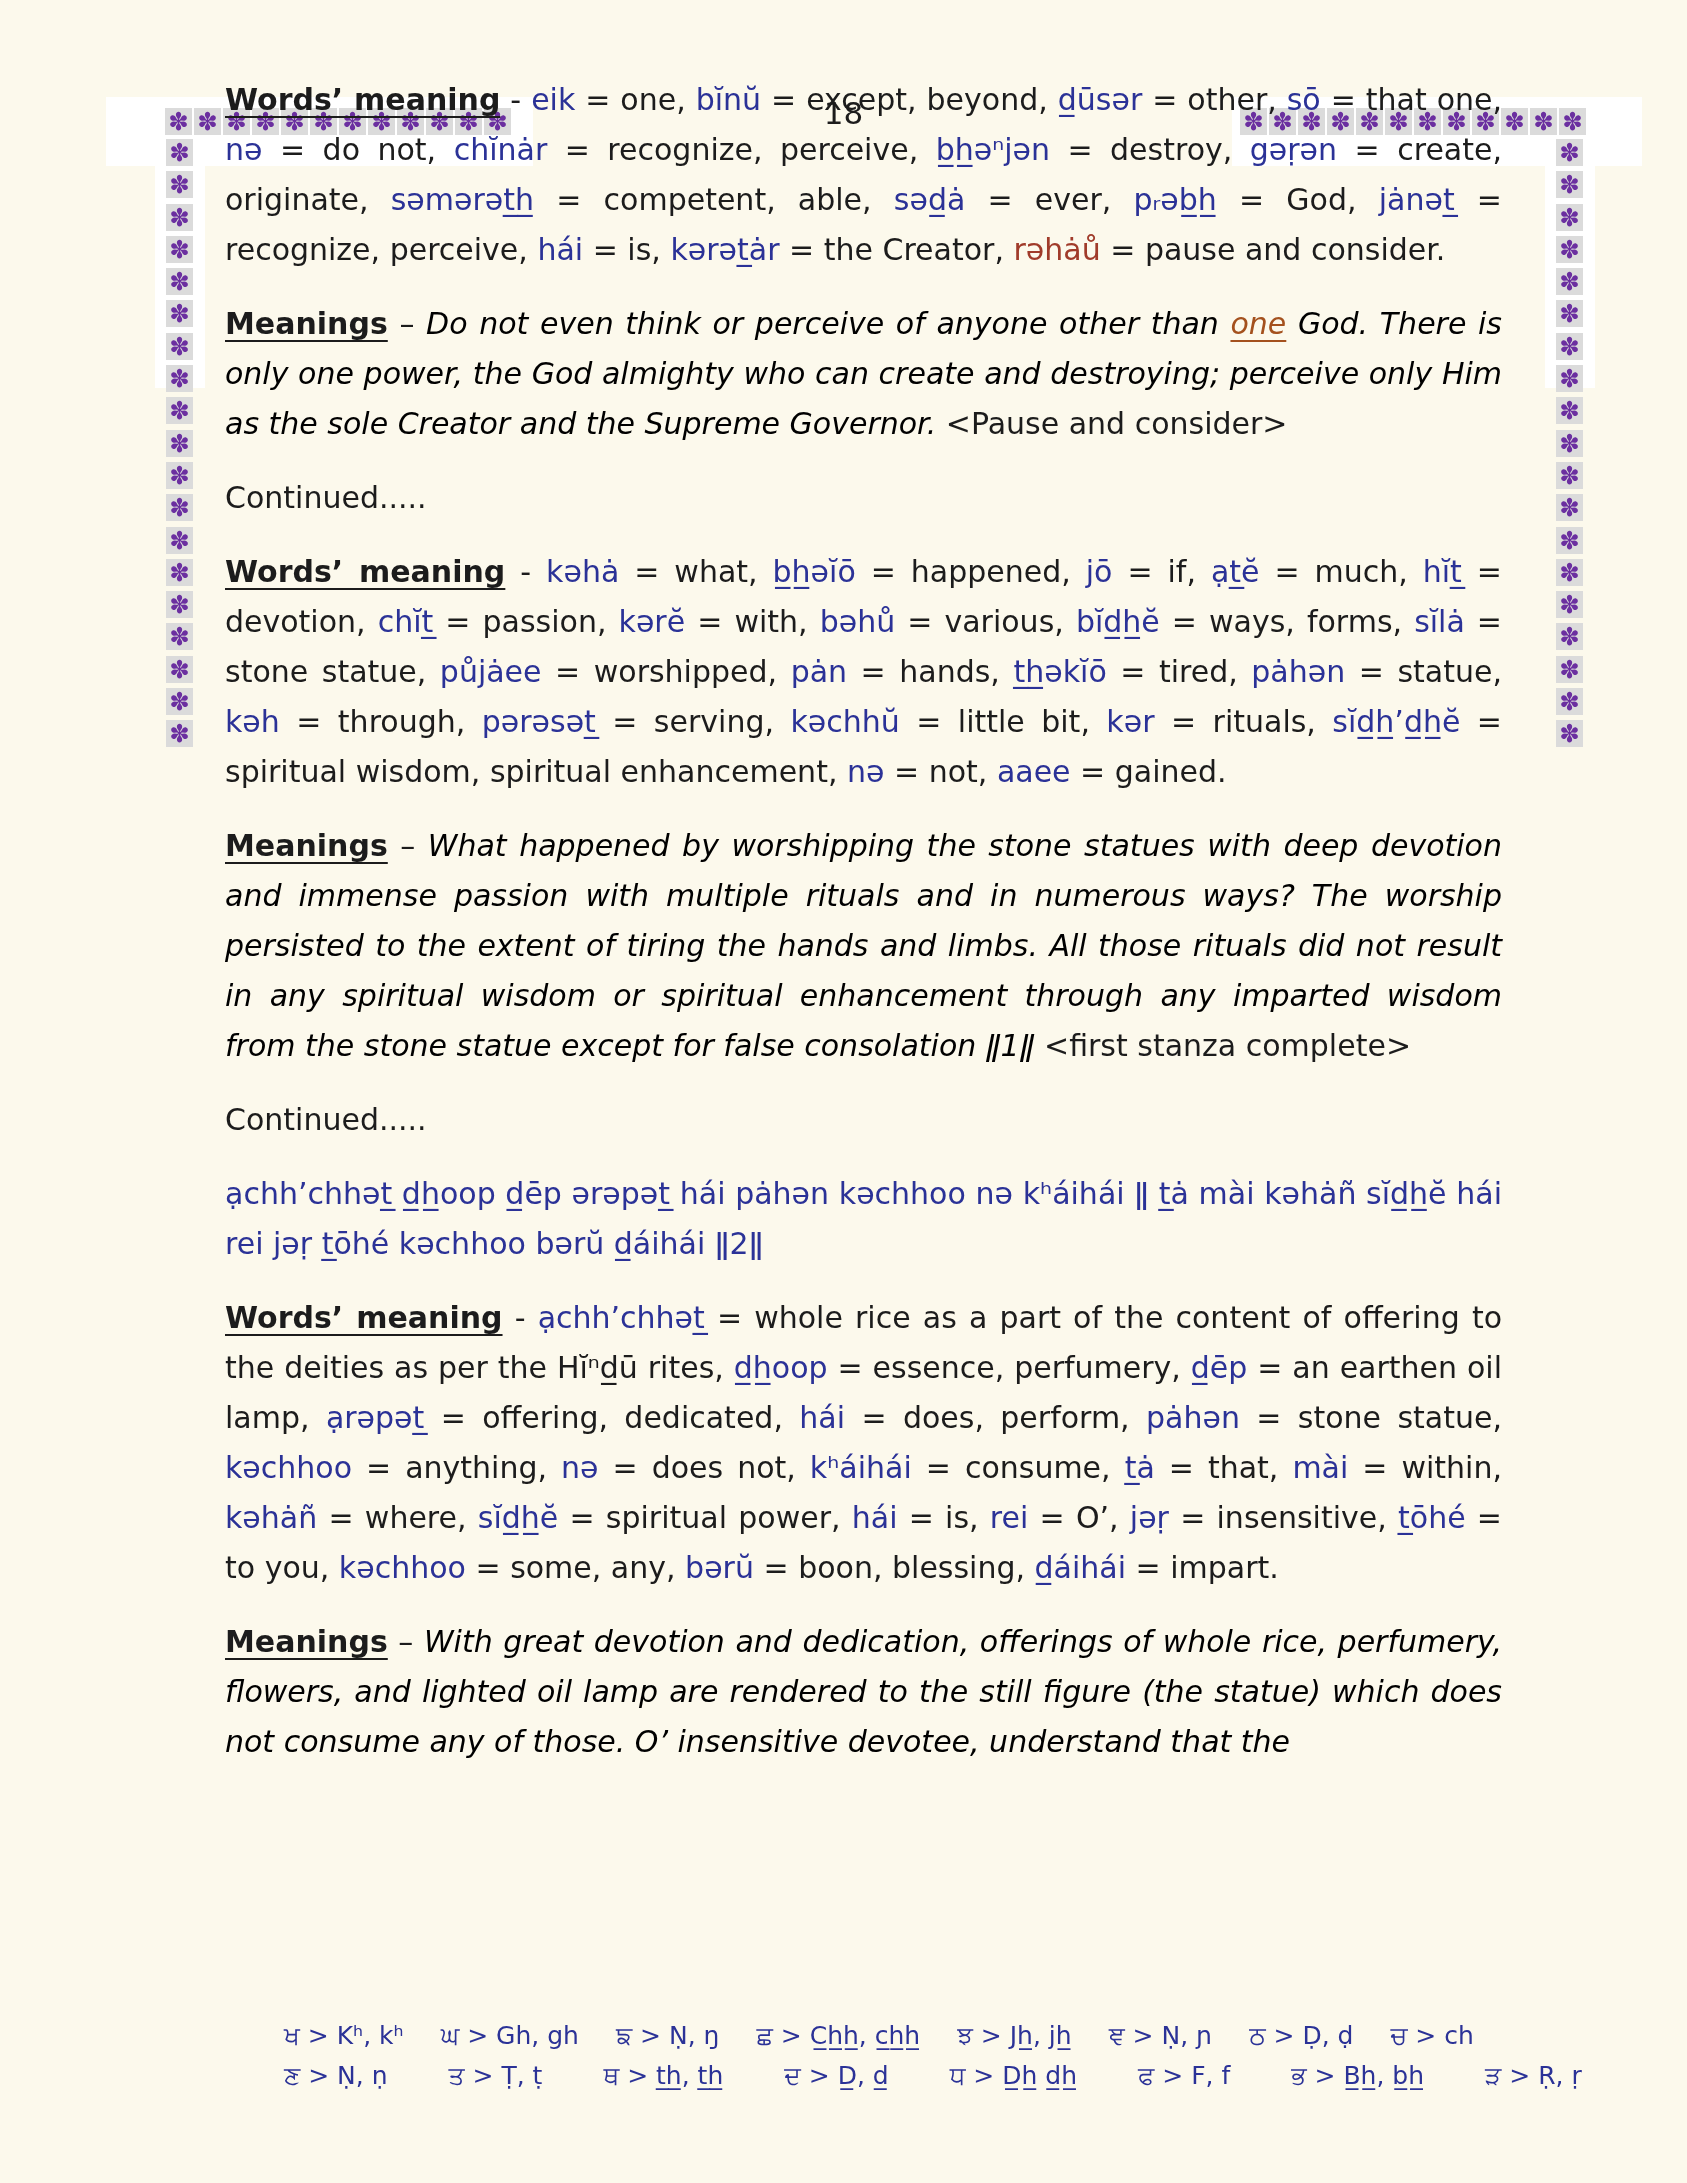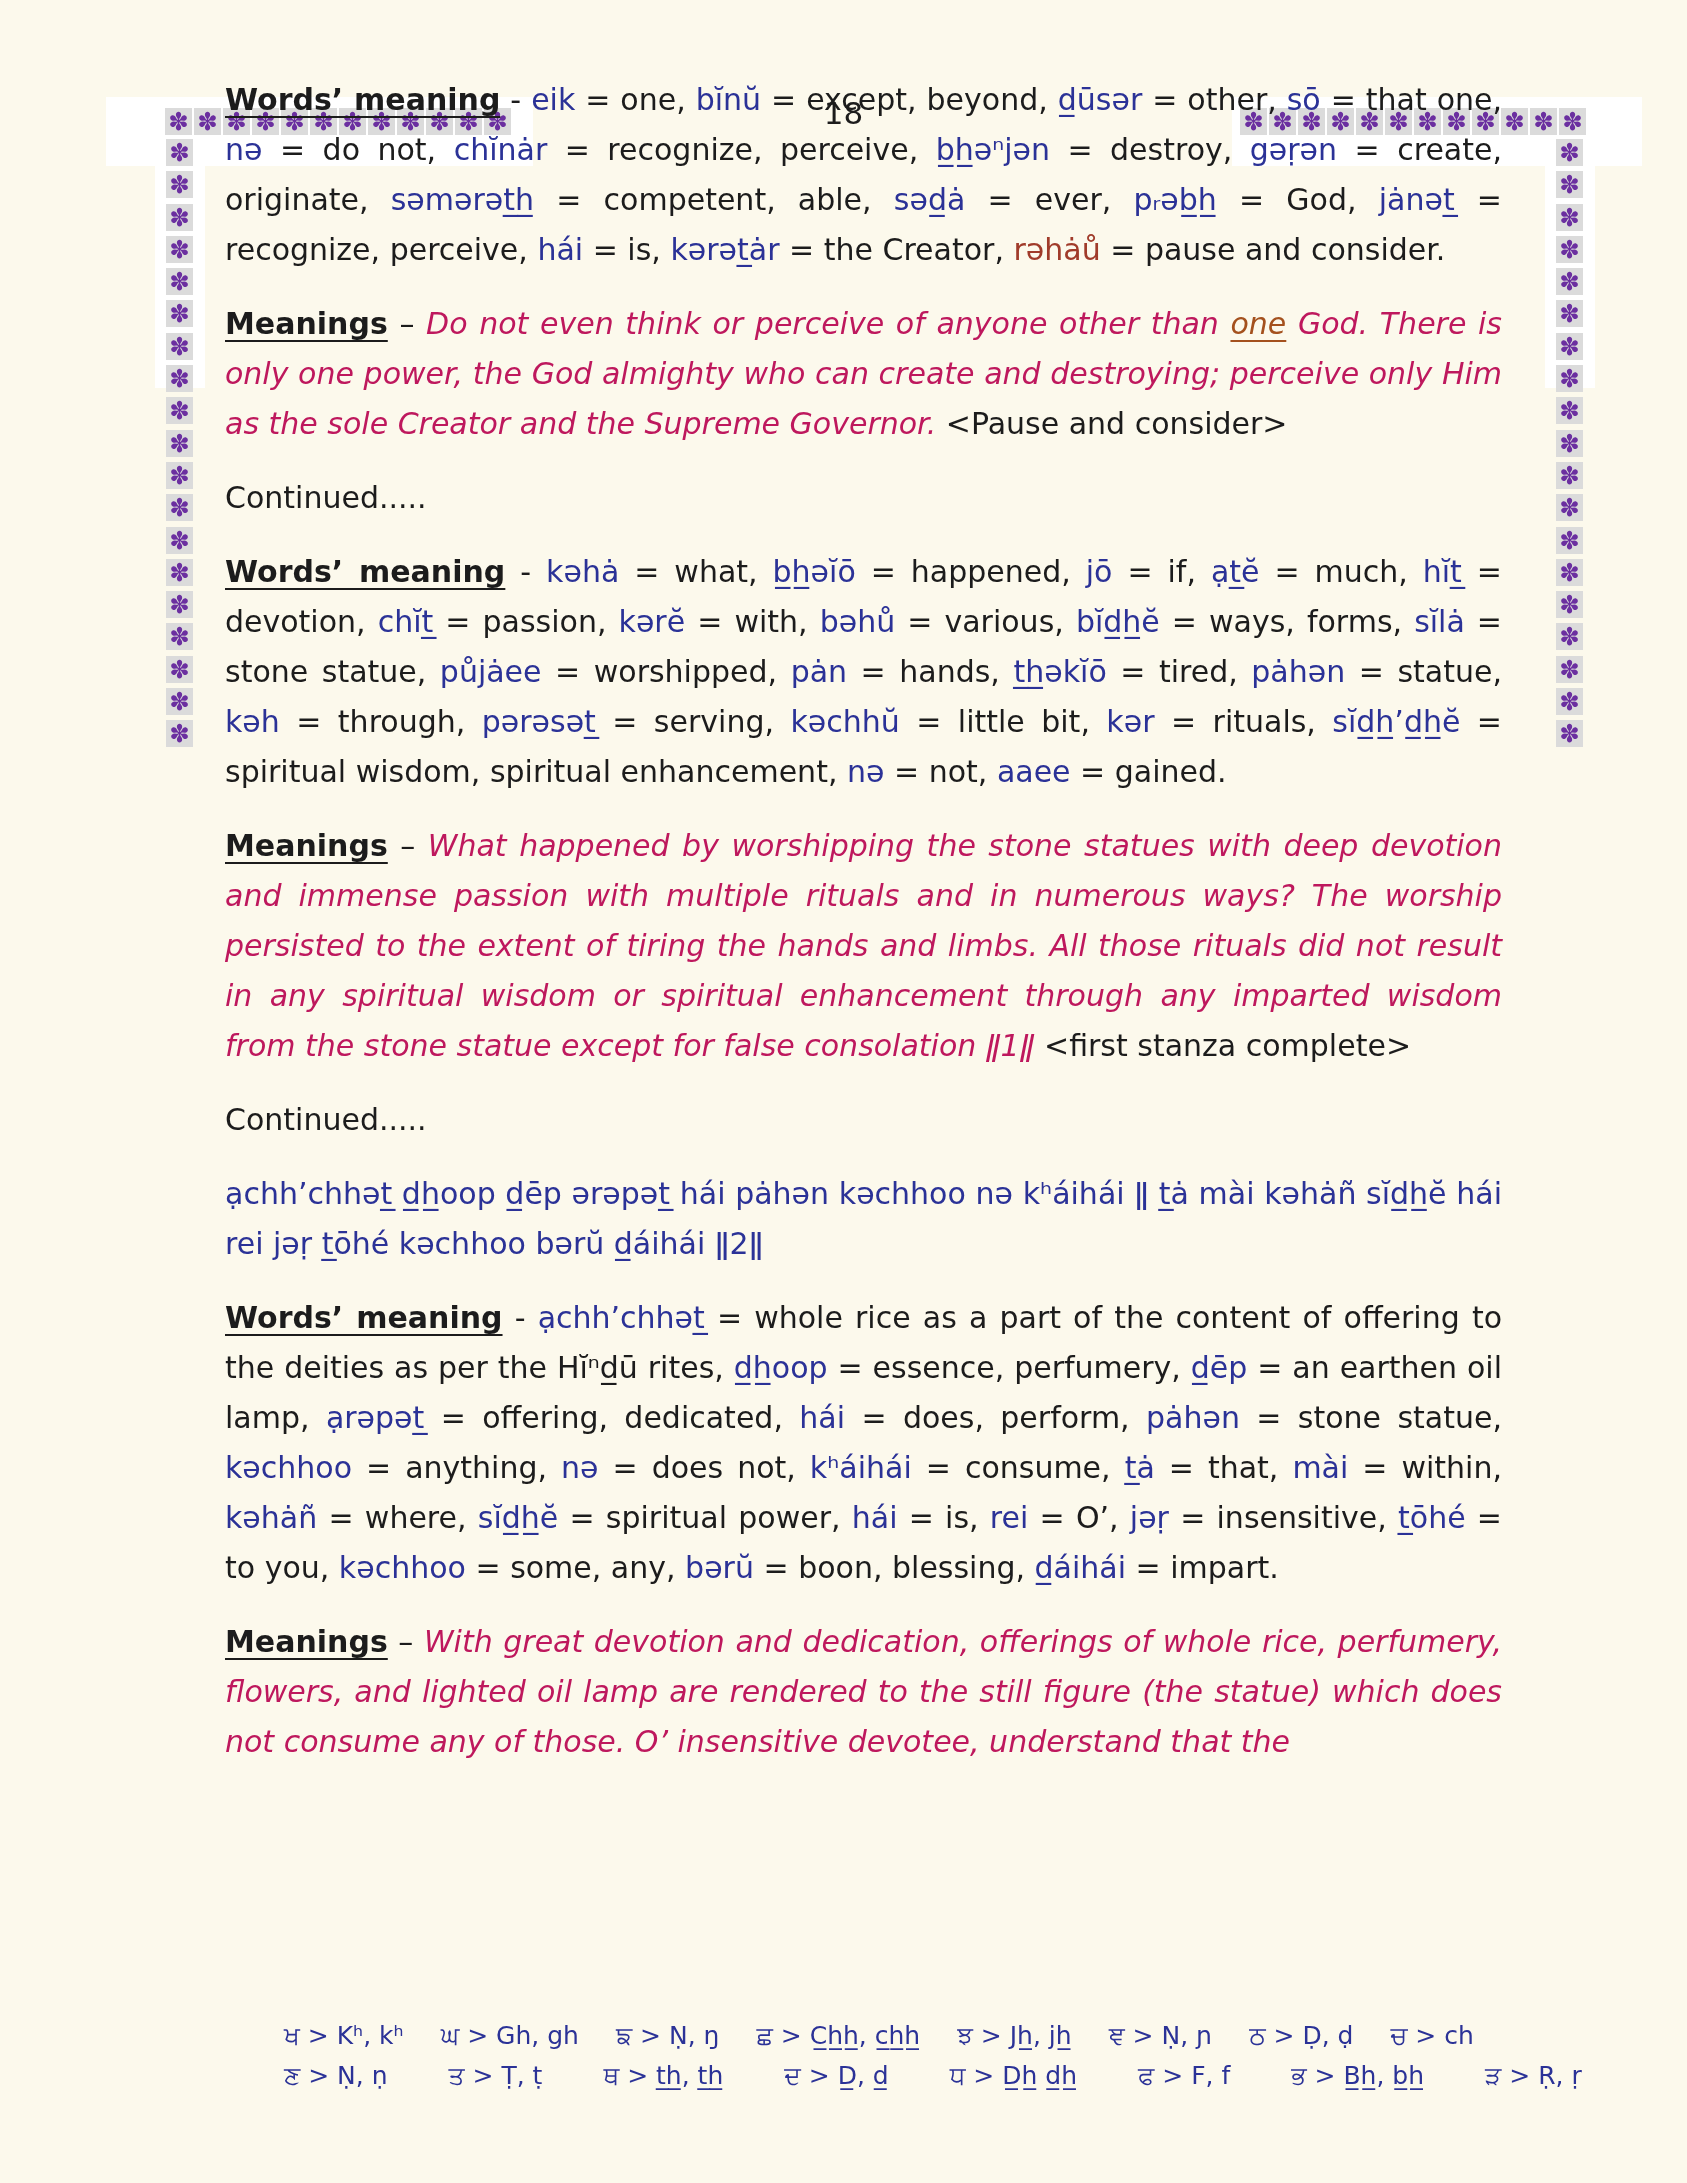--- a/index.html
+++ b/index.html
@@ -58,21 +58,21 @@
     line-height: 50px;
     text-align: justify;
     text-justify: inter-word;
   }
   .para.single { text-align: left; }
 
   .seg-h { font-weight: bold; text-decoration: underline; text-decoration-thickness: 2.3px; text-underline-offset: 6px; }
   .seg-b { color: #1C1C1C; }
   .seg-t { color: #2B3297; }
   .seg-r { color: #A03B2A; }
-  .seg-m { color: #be185d; font-style: italic; }
+  .seg-m { color: #000000; font-style: italic; }
   .seg-u { color: #A4511E; font-style: italic; text-decoration: underline; text-decoration-thickness: 2px; text-underline-offset: 6px; }
   .para.verse .seg-t { color: #2B3297; }
 
   
   .footer {
     position: absolute;
     left: 284px; top: 2019px;
     width: 1191px;
     color: #2B3297;
     font-size: 25px;

